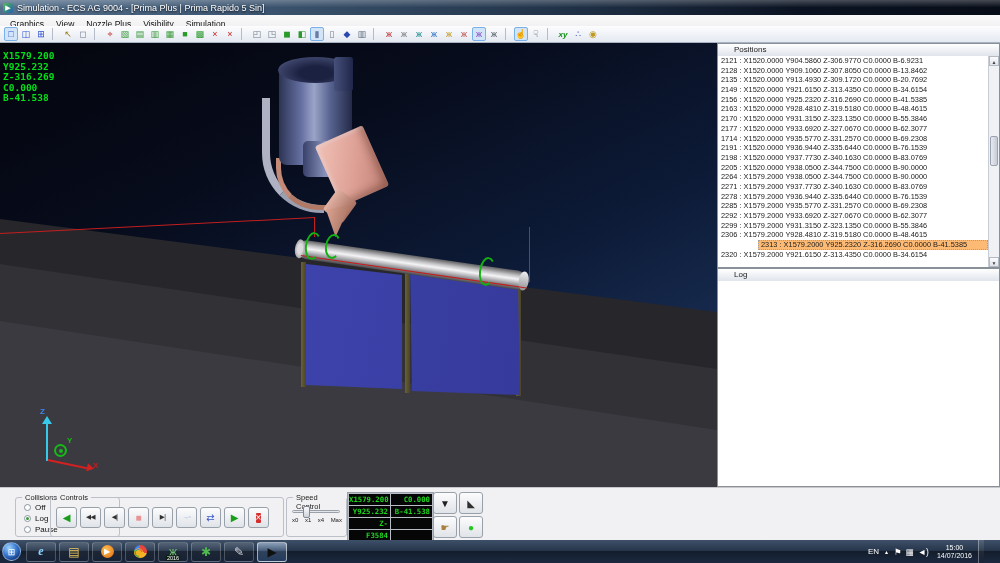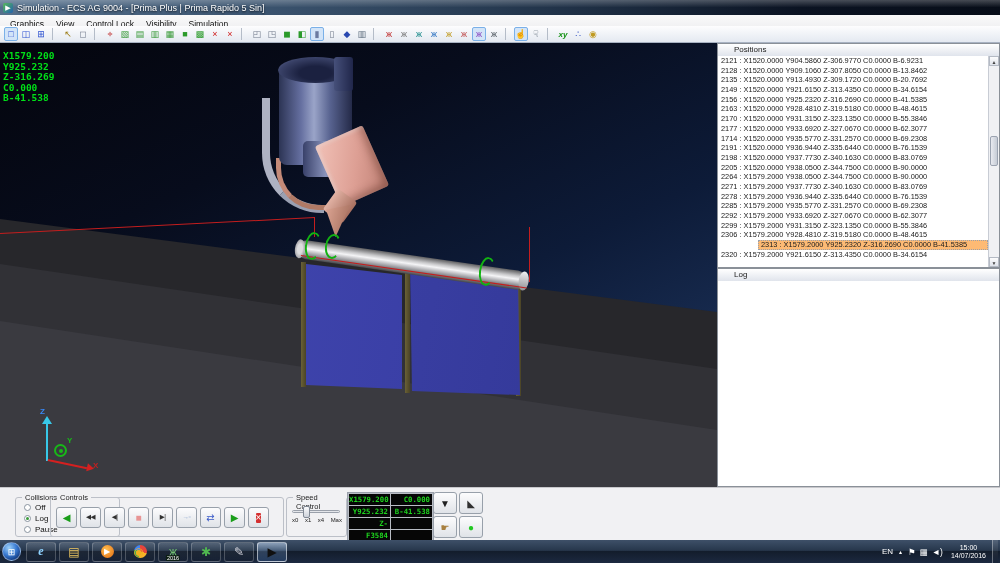--- a/index.html
+++ b/index.html
@@ -163,21 +163,21 @@
     border-color:rgba(255,255,255,.55);}
   .tb-app .badge{position:absolute;bottom:0;left:50%;transform:translateX(-50%);font-size:5.5px;
     color:#fff;background:rgba(10,30,10,.75);padding:0 1px;border-radius:1px;line-height:6px;}
   .tb-app .badge:empty{display:none;}
   .tb-app.italic .glyph{font-style:italic;font-family:"Liberation Serif",serif;font-weight:bold;}
   .tb-app[data-name="taskbar-chrome"] .glyph{width:13px;height:13px;border-radius:50%;color:transparent;
     background:conic-gradient(#e8453c 0 30%,#f7b329 30% 55%,#34a853 55% 80%,#4285f4 80% 100%);}
   .tb-app[data-name="taskbar-media-player"] .glyph{width:13px;height:13px;border-radius:50%;color:#fff;
     font-size:8px;line-height:13px;text-align:center;background:radial-gradient(circle at 40% 35%,#ffc050,#e06810);}
   .spacer{flex:1;}
-  .tray{display:flex;align-items:center;gap:6px;color:#fff;height:23px;padding-right:2px;}
+  .tray{display:flex;align-items:center;gap:6px;color:#fff;height:23px;padding-right:16px;}
   .tray-lang{font-size:8px;}
   .tray-chevron{font-size:6px;}
   .tray-ico{font-size:8.5px;}
   .tray-clock{text-align:center;font-size:7px;line-height:8px;margin-left:2px;}
   .show-desktop{width:5px;height:23px;border-left:1px solid rgba(255,255,255,.35);
     background:linear-gradient(rgba(255,255,255,.12),rgba(0,0,0,.1));}
 </style>
 </head>
 <body>
 
@@ -185,21 +185,21 @@
 
   <div class="titlebar" data-name="window-titlebar">
     <span class="app-ico" data-name="app-icon">▶</span>
     <span class="title-text" data-name="window-title">Simulation - ECS AG 9004 - [Prima Plus | Prima Rapido 5 Sin]</span>
   </div>
 
   <div class="menubar" data-name="menu-bar">
 
   <span class="menu-item" data-name="menu-item">Graphics</span>
       <span class="menu-item" data-name="menu-item">View</span>
-      <span class="menu-item" data-name="menu-item">Control Lock</span>
+      <span class="menu-item" data-name="menu-item">Nozzle Plus</span>
       <span class="menu-item" data-name="menu-item">Visibility</span>
       <span class="menu-item" data-name="menu-item">Simulation</span>
     </div>
 
   <div class="toolbar" data-name="toolbar">
 
   <span class="tb-item selected" data-name="layout-single-icon">
         <span class="glyph" style="color: rgb(42, 79, 208);">□</span>
       </span>
       <span class="tb-item" data-name="layout-split-icon">

